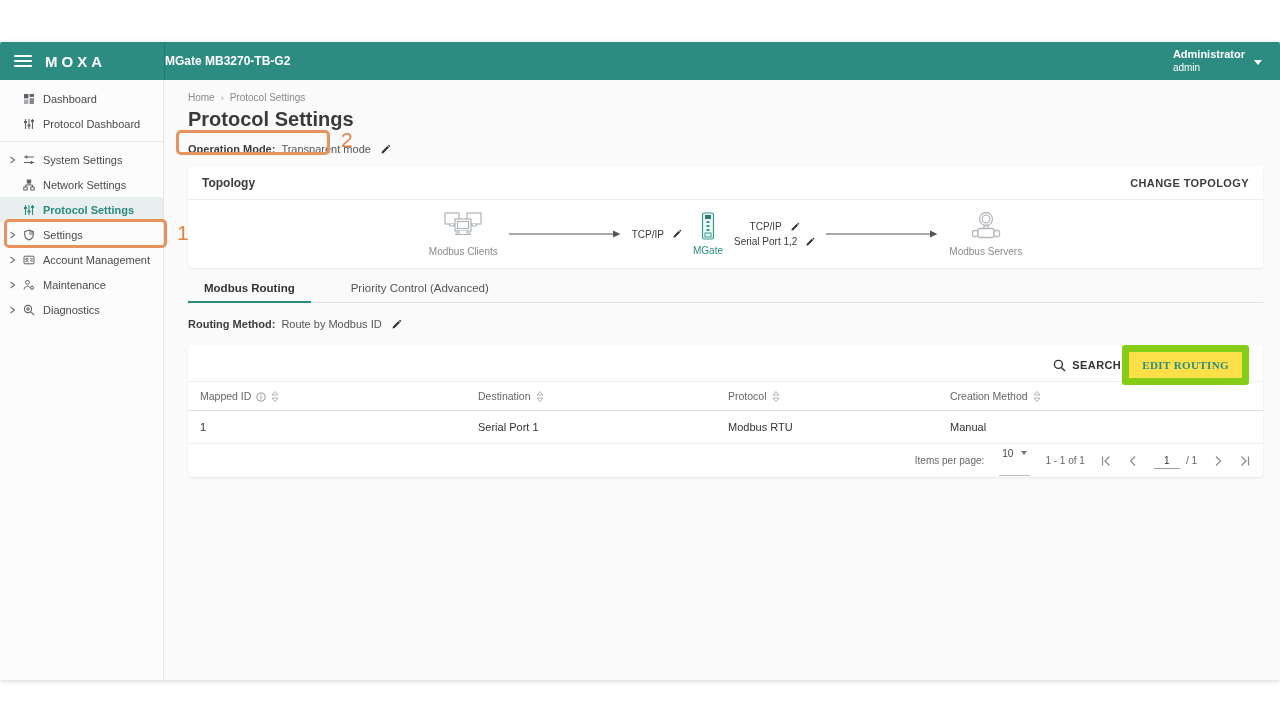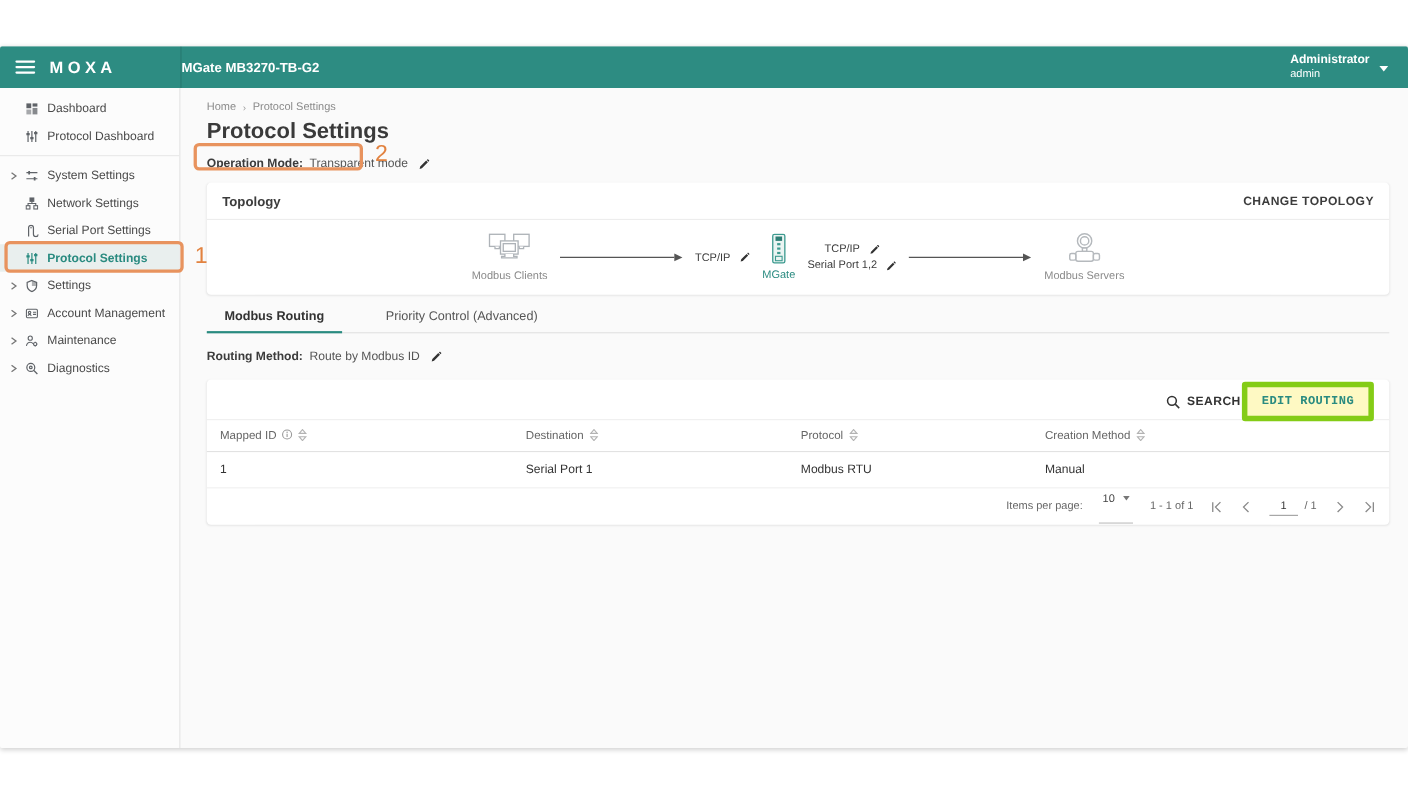--- a/index.html
+++ b/index.html
@@ -57,25 +57,25 @@
 
   
   .tabs { margin-top:6px; display:flex; border-bottom:1px solid #e2e2e2;gap:24px; }
   .tab { padding:8px 16px 7px; font-size:11.5px; color:#555; cursor:pointer; border-bottom:2px solid transparent; margin-bottom:-1px; }
   .tab.active { color:#333; font-weight:bold; border-bottom-color:#2a8b80; }
 
   
   .table-card { margin-top:10px; }
   .toolbar { height:36px; display:flex; justify-content:flex-end; align-items:center; gap:1px; padding:4px 14px 0; }
   .search-btn { display:flex; align-items:center; gap:6px; font-size:11px; font-weight:bold; color:#333; letter-spacing:.4px; background:none; border:none; cursor:pointer; font-family:"Liberation Sans", sans-serif; }
-  .edit-btn { font-size:11px; font-weight:bold; color:#2a8b80; letter-spacing:.4px; background:#fef9c3; border:5px solid #84cc16; border-radius:3px; padding:7px 13px; cursor:pointer; font-family:Liberation Mono, monospace; }
+  .edit-btn { font-size:11px; font-weight:bold; color:#2a8b80; letter-spacing:.4px; background:#fde047; border:7px solid #84cc16; border-radius:3px; padding:7px 13px; cursor:pointer; font-family:Liberation Serif, serif; }
 
   .grid-row { display:grid; grid-template-columns:278px 250px 222px 1fr; align-items:center; padding-left:12px; }
   .t-head { height:30px; border-top:1px solid #efefef; border-bottom:1px solid #e2e2e2; font-size:10.5px; color:#666; }
-  .th { display:flex; align-items:flex-start; gap:5px; cursor:pointer; }
+  .th { display:flex; align-items:flex-end; gap:5px; cursor:pointer; }
   .t-row { height:33px; border-bottom:1px solid #efefef; font-size:11px; color:#333; }
 
   .pager { height:33px; display:flex; justify-content:flex-end; align-items:center; gap:15px; padding-right:12px; font-size:10px; color:#666; }
   .per-page { display:flex; align-items:center; gap:7px; cursor:pointer; }
   .per-page-val { display:flex; align-items:center; gap:8px; border-bottom:1px solid #bdbdbd; padding:2px 3px 16px; color:#444; }
   .caret-down-g { width:0; height:0; border-left:3.5px solid transparent; border-right:3.5px solid transparent; border-top:4px solid #777; }
   .nav-ic { display:flex; align-items:center; cursor:pointer; }
   .page-box { display:flex; align-items:center; gap:6px; }
   .page-input { width:26px; border:none; border-bottom:1px solid #9e9e9e; background:transparent; text-align:center; font-size:10px; color:#333; padding:2px 0; font-family:"Liberation Sans", sans-serif; }
 
@@ -177,32 +177,20 @@
                 <rect x="4.3" y="1" width="3.4" height="3" fill="#5f6368"></rect>
                 <rect x="0.8" y="8" width="3.4" height="3"></rect>
                 <rect x="7.8" y="8" width="3.4" height="3"></rect>
                 <path d="M6 4v2M2.5 8V6h7v2"></path>
               </g>
             </svg>
         </span>
         <span>Network Settings</span>
       </div>
 
-      <div class="side-item">
-        <span class="chev-slot"></span>
-        <span class="ico">
-          <svg width="12" height="12" viewBox="0 0 12 12">
-              <g stroke="#5f6368" stroke-width="1.1" fill="none">
-                <path d="M3 11V3a2.2 2.2 0 0 1 4.4 0v6a2.2 2.2 0 0 0 4.4 0"></path>
-                <circle cx="5.2" cy="3" r="0.7" fill="#5f6368" stroke="none"></circle>
-              </g>
-            </svg>
-        </span>
-        <span>Serial Port Settings</span>
-      </div>
 
       <div class="side-item active">
         <span class="chev-slot"></span>
         <span class="ico">
           <svg width="12" height="12" viewBox="0 0 12 12">
               <g stroke="#2a8b80" stroke-width="1.1">
                 <line x1="2.5" y1="1" x2="2.5" y2="11"></line>
                 <line x1="6" y1="1" x2="6" y2="11"></line>
                 <line x1="9.5" y1="1" x2="9.5" y2="11"></line>
                 <line x1="1" y1="4" x2="4" y2="4" stroke-width="2"></line>

